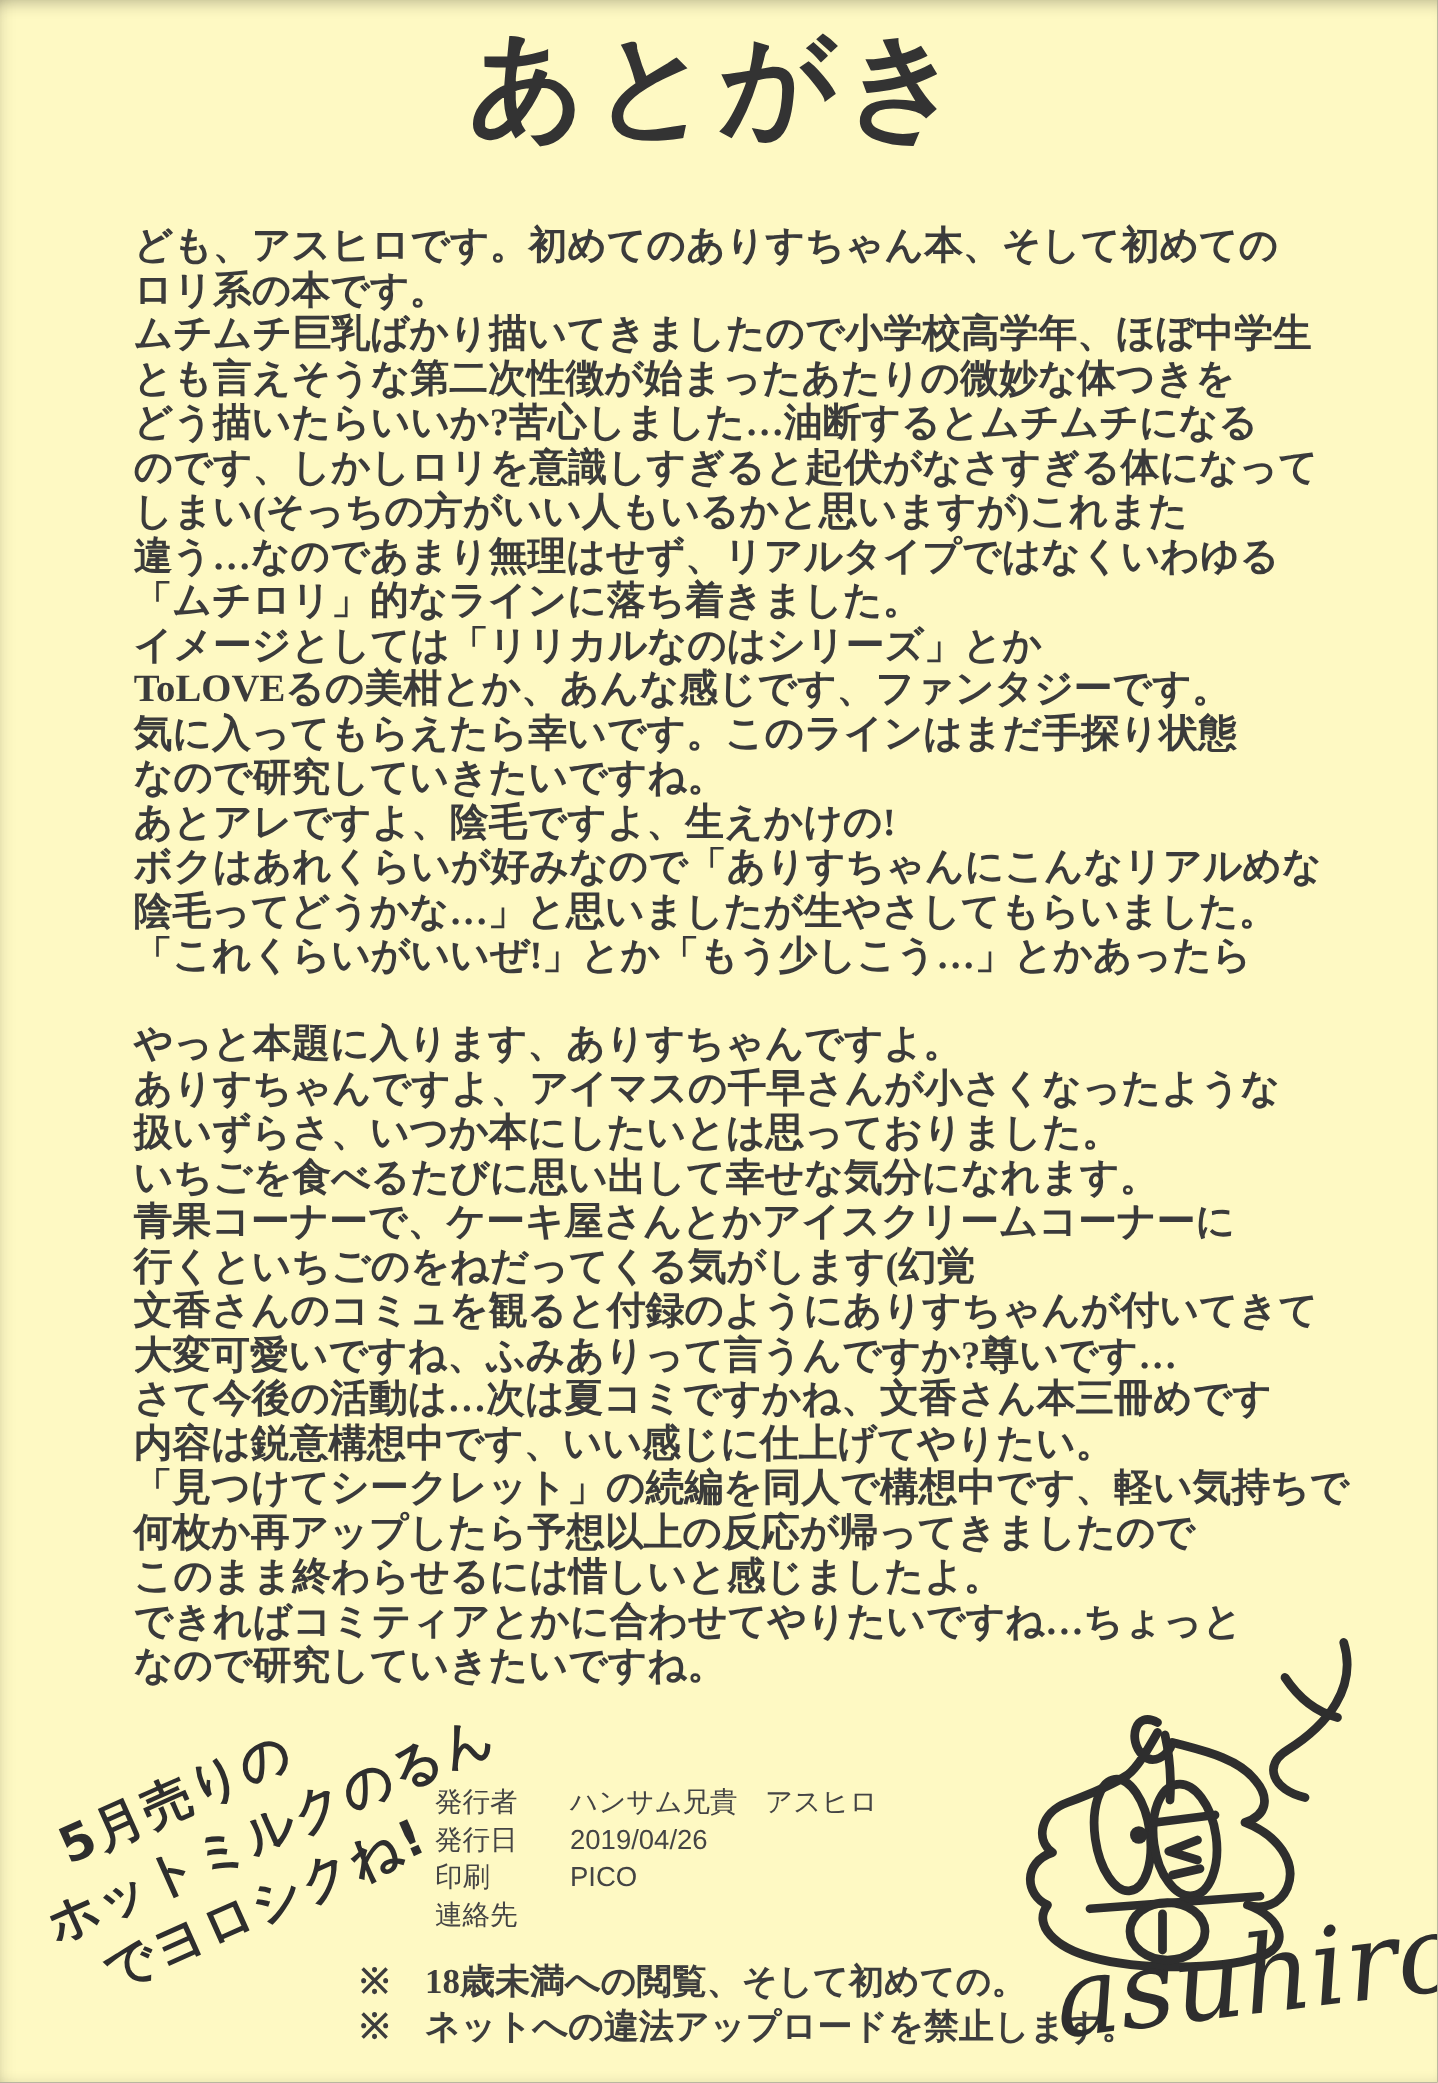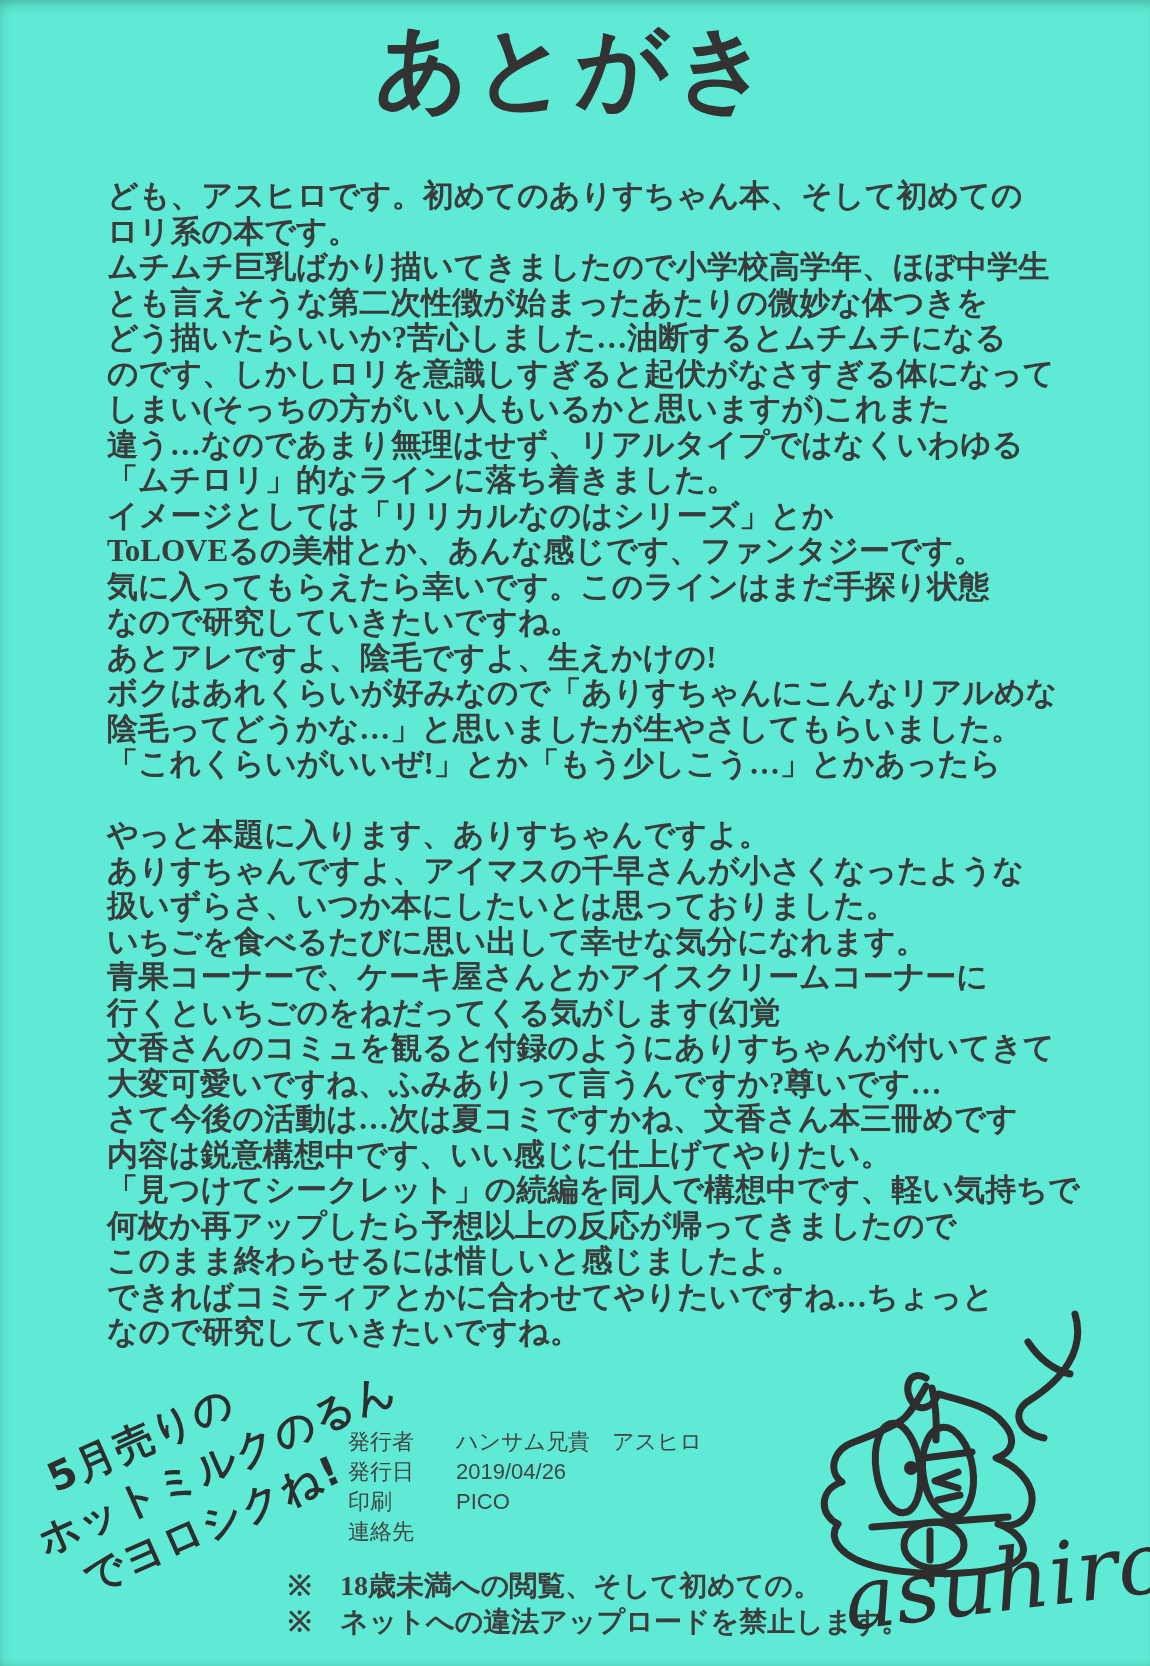--- a/index.html
+++ b/index.html
@@ -1,20 +1,20 @@
 <!DOCTYPE html>
 <html><head>
 <meta charset="utf-8">
 <style>
   html,body { margin:0; padding:0; background:#888; }
   .page {
     position:relative;
     width:1150px; height:1666px;
     margin:0 auto;
-    background:#5eead4;
+    background:#fef9c3;
     overflow:hidden;
     font-family:"Liberation Serif","DejaVu Serif",serif;
     color:#3a3a3a;
   }
   .scan-shade {
     position:absolute; inset:0; pointer-events:none; z-index:9;
     box-shadow: inset 0 12px 14px -11px rgba(0,0,0,.30),
                 inset 12px 0 14px -12px rgba(0,0,0,.14),
                 inset 0 -8px 10px -8px rgba(0,0,0,.12);
   }

